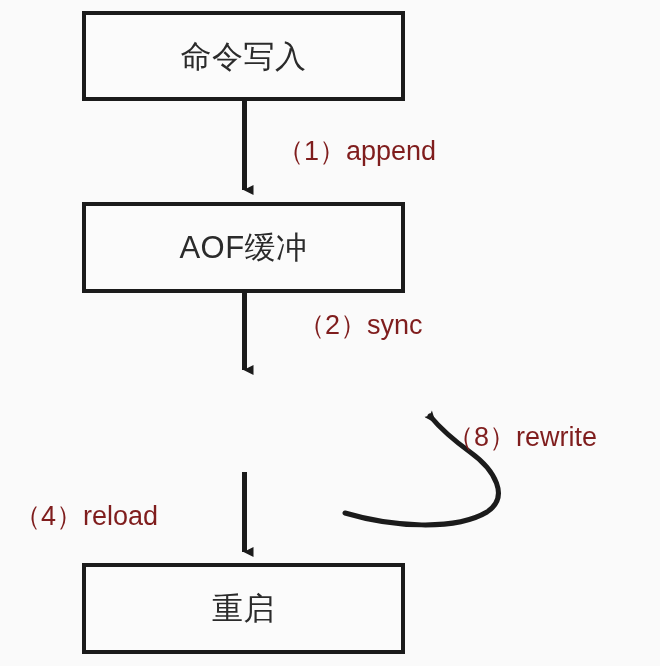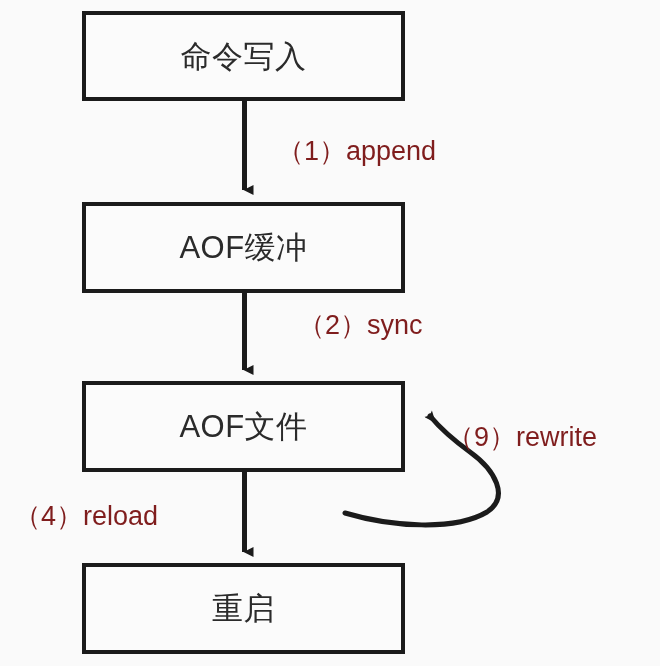--- a/index.html
+++ b/index.html
@@ -86,29 +86,26 @@
   </svg>
 
   <div class="node-box" style="left:82px; top:11px; width:323px; height:90px;">
     <span class="node-label">命令写入</span>
   </div>
 
   <div class="node-box" style="left:82px; top:202px; width:323px; height:91px;">
     <span class="node-label">AOF缓冲</span>
   </div>
 
-  <div class="node-box" style="left:82px; top:381px; width:323px; height:91px;">
-    <span class="node-label">AOF文件</span>
-  </div>
 
   <div class="node-box" style="left:82px; top:563px; width:323px; height:91px;">
     <span class="node-label">重启</span>
   </div>
 
   <div class="edge-label" style="left:277px; top:138px;">（1）append</div>
 
   <div class="edge-label" style="left:277px; top:312px;margin-left:21px;">（2）sync</div>
 
-  <div class="edge-label" style="left:447px; top:424px;">（9）rewrite</div>
+  <div class="edge-label" style="left:447px; top:424px;">（8）rewrite</div>
 
   <div class="edge-label" style="left:14px; top:503px;">（4）reload</div>
 
 </div>
 
 </body></html>

